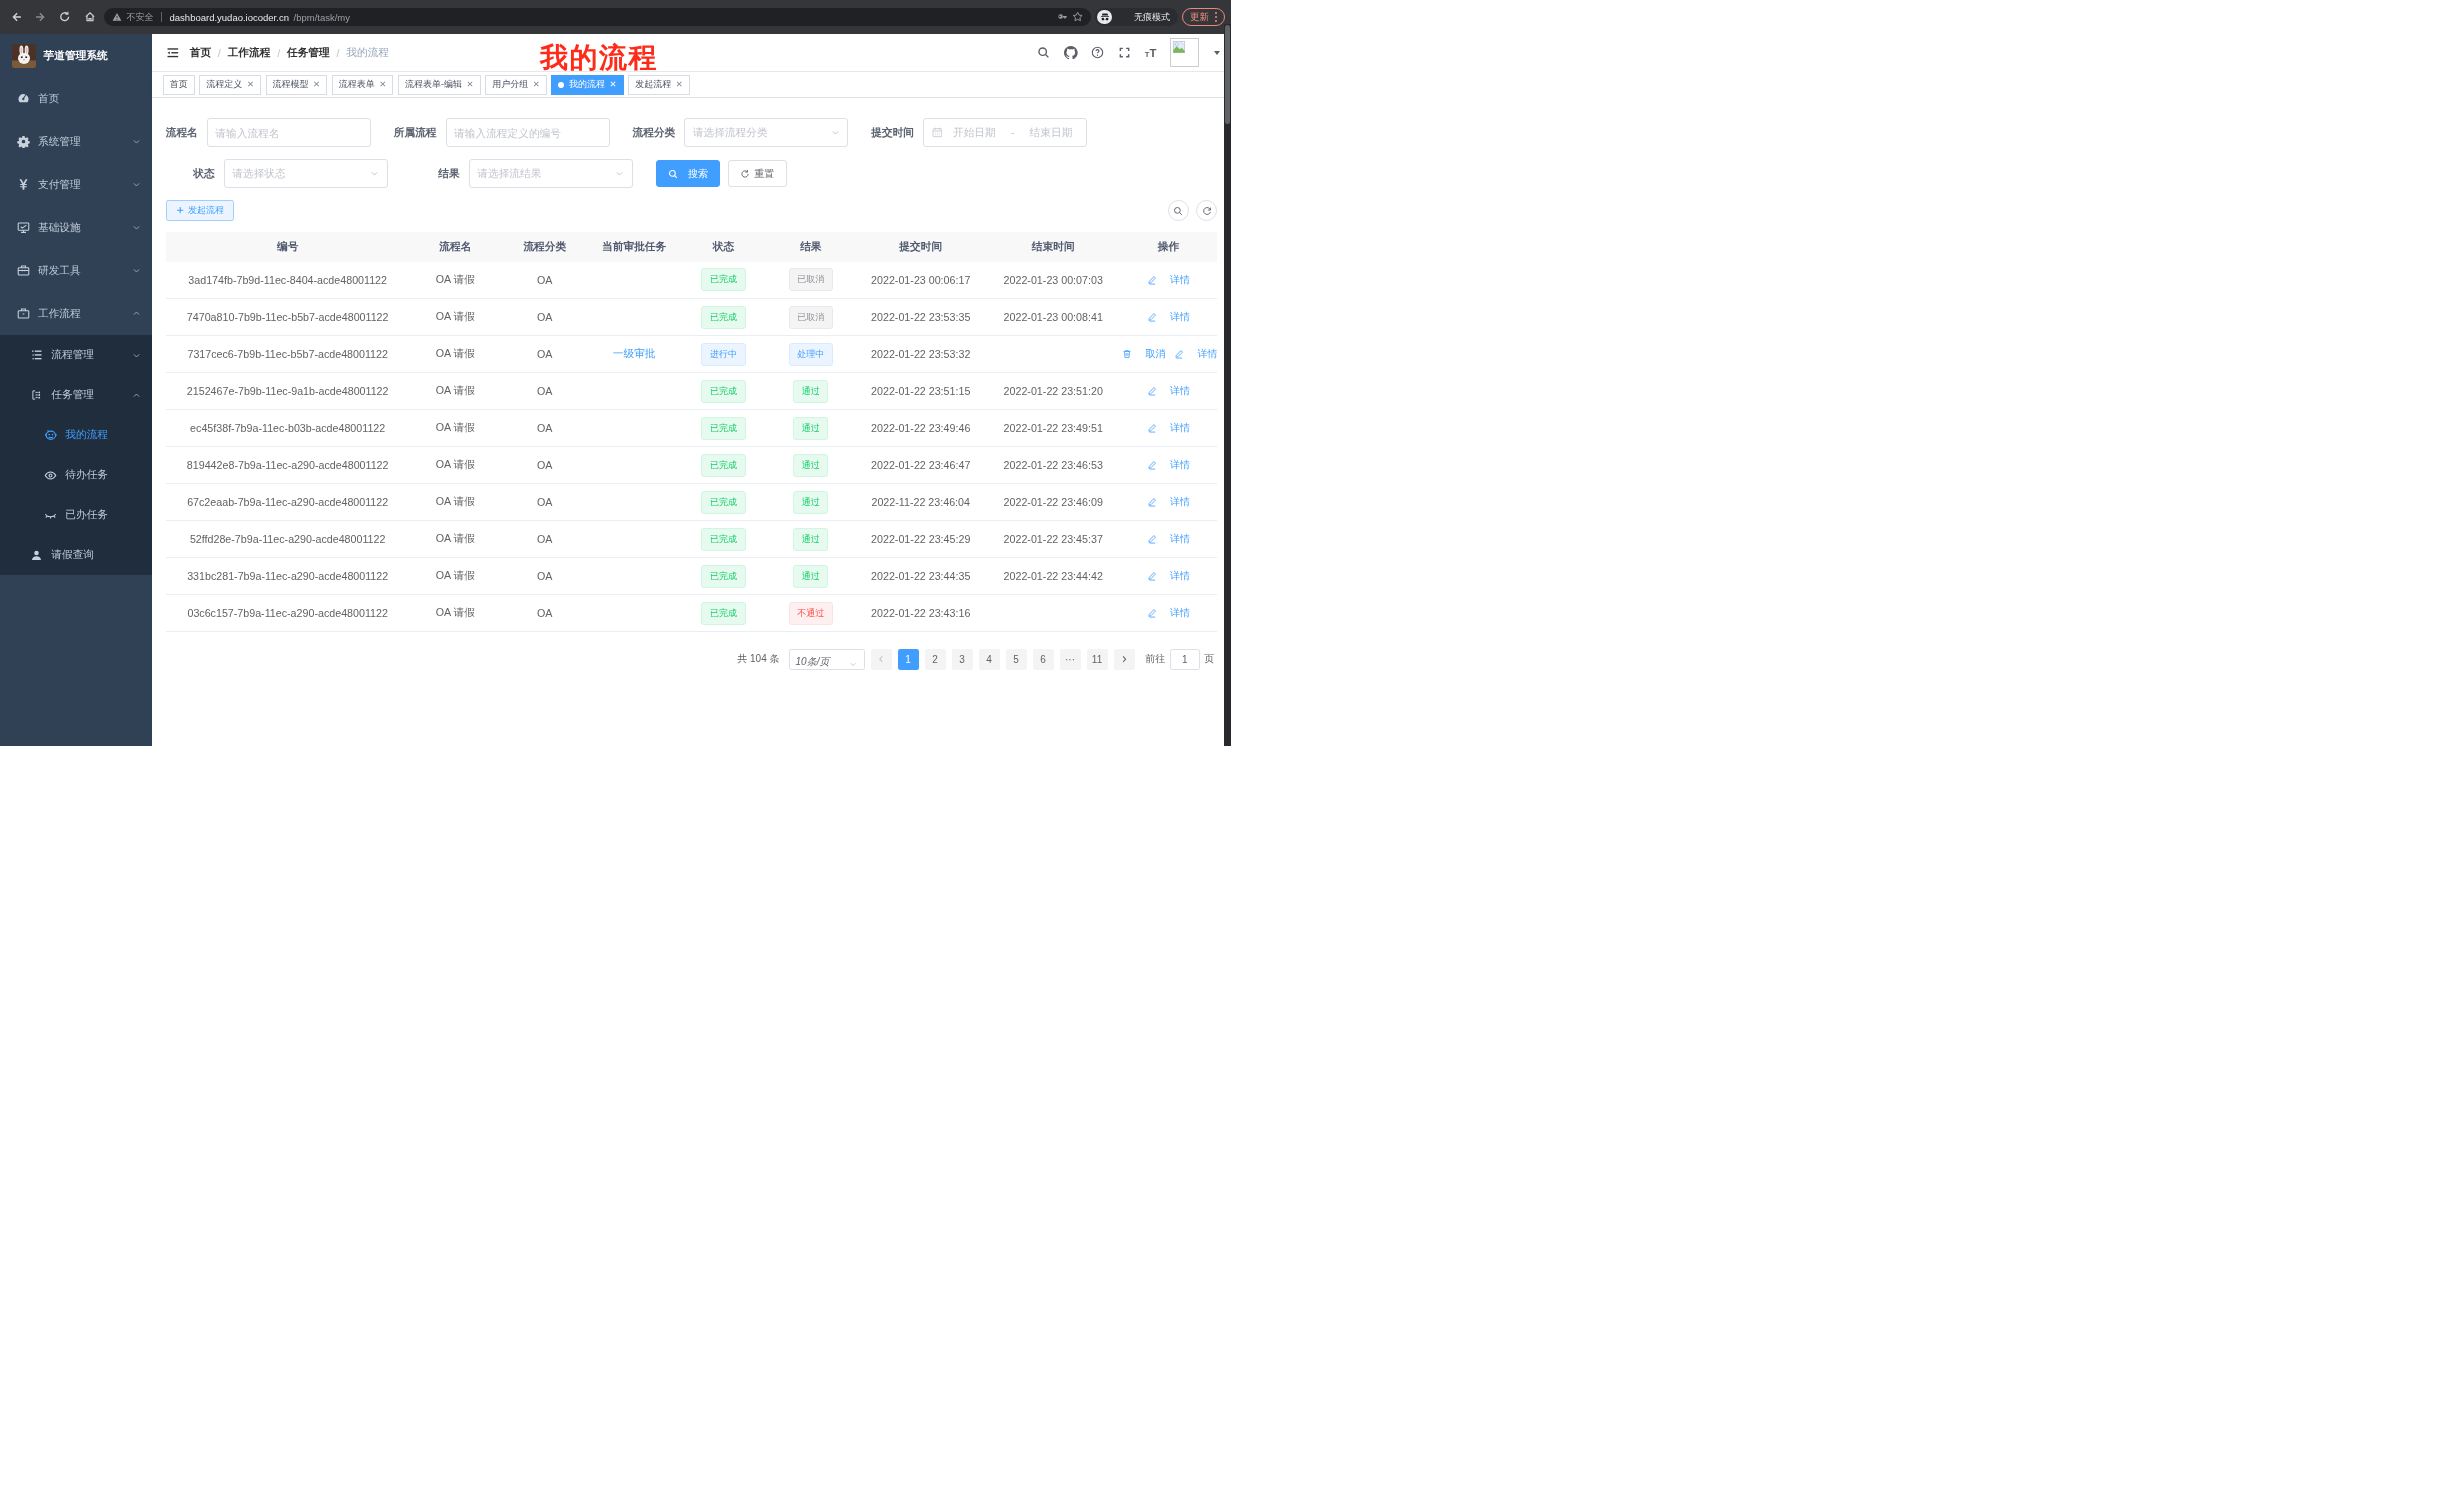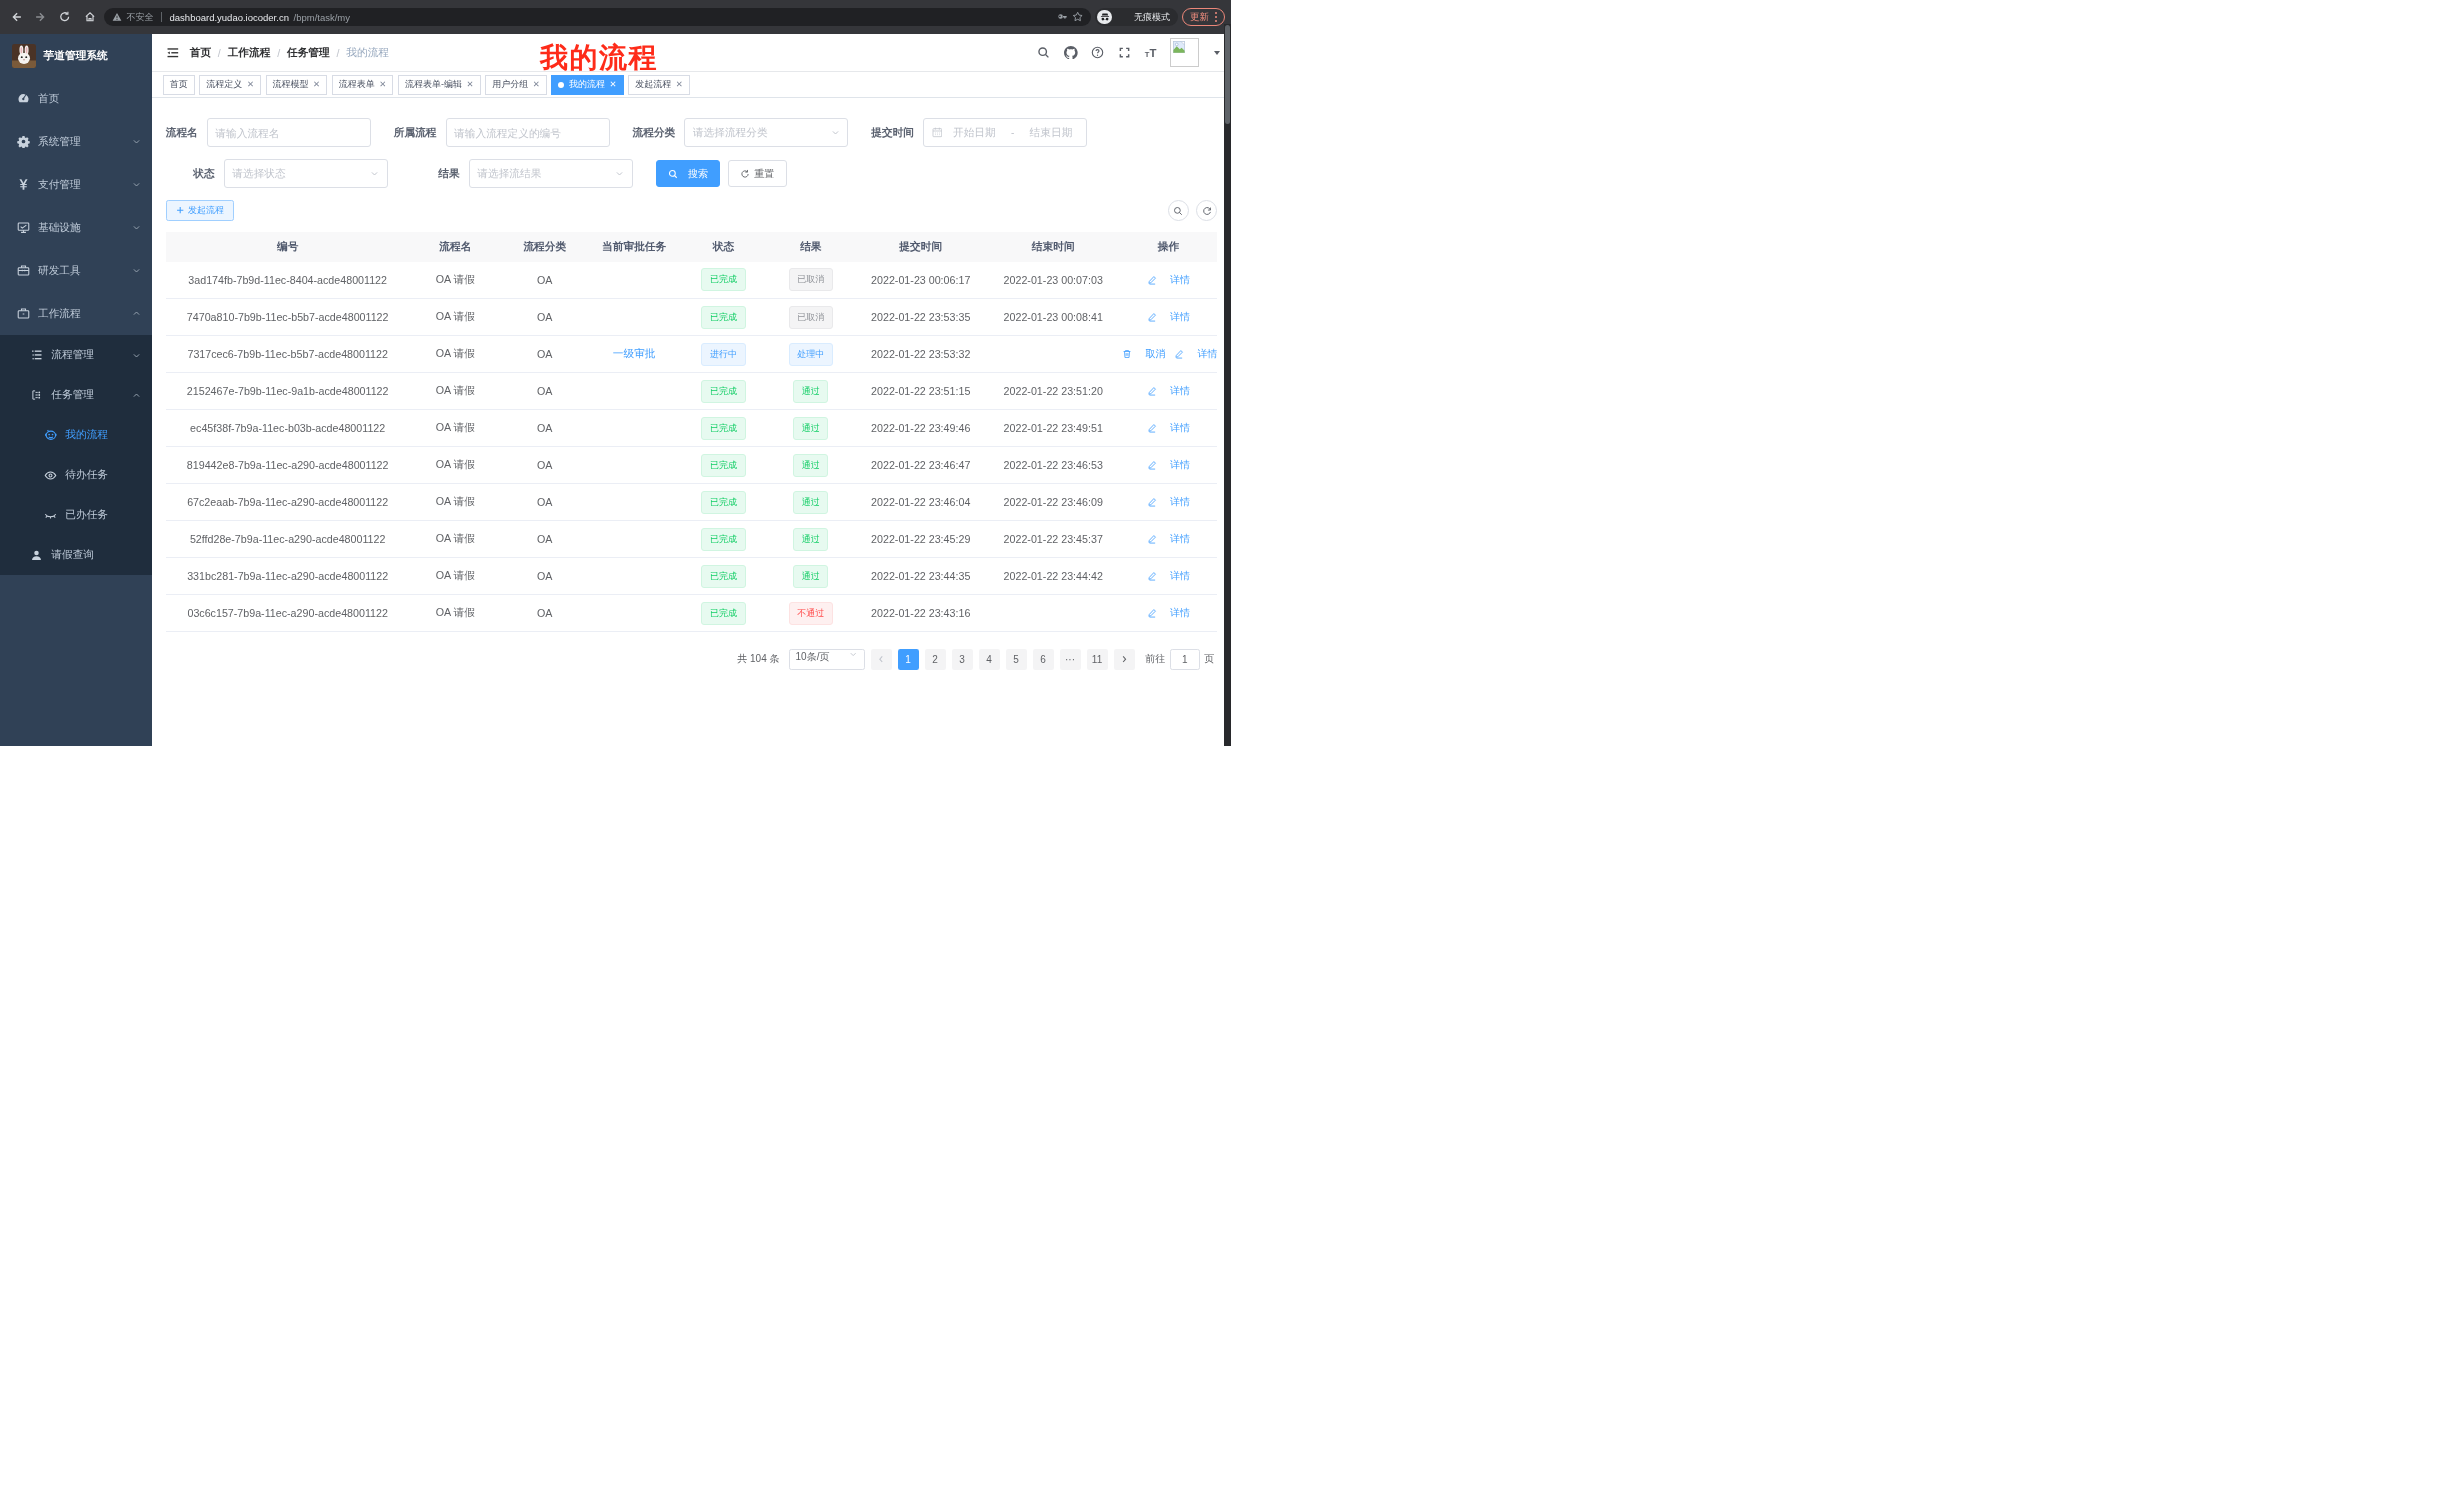--- a/index.html
+++ b/index.html
@@ -93,21 +93,21 @@
   .badge.info{background:#f4f4f5;border-color:#e9e9eb;color:#909399;}
   .badge.primary{background:#ecf5ff;border-color:#d9ecff;color:#409eff;}
   .badge.danger{background:#fef0f0;border-color:#fde2e2;color:#ff4949;}
   .link{color:#409eff;font-size:10px;cursor:pointer;display:inline-flex;align-items:center;gap:13px;white-space:nowrap;}
   .task-link{color:#409eff;cursor:pointer;}
   .ops{display:inline-flex;gap:9px;}
 
   
   .pager{display:flex;align-items:center;justify-content:flex-end;gap:6px;margin:16.7px 3px 0 0;font-size:10px;color:#606266;}
   .pg-total{margin-right:3px;}
-  .pg-size{width:76px;height:21px;border:0.8px solid #dcdfe6;border-radius:2.3px;display:flex;align-items:flex-start;justify-content:space-between;padding:0 6px;color:#606266;cursor:pointer;background:#fff;}
+  .pg-size{width:76px;height:21px;border:0.8px solid #dcdfe6;border-radius:2.3px;display:flex;align-items:flex-end;justify-content:space-between;padding:0 6px;color:#606266;cursor:pointer;background:#fff;font-style:italic;}
   .pg-size .sel-chev{color:#c0c4cc;display:flex;}
   .pg-btn{min-width:21px;height:21px;border-radius:2.3px;background:#f4f4f5;color:#606266;display:flex;align-items:center;justify-content:center;font-size:10px;cursor:pointer;padding:0 3px;}
   .pg-btn.disabled{color:#c0c4cc;}
   .pg-btn.active{background:#409eff;color:#fff;}
   .pg-goto{display:flex;align-items:center;gap:4.6px;margin-left:4.6px;}
   .pg-input{width:30px;height:21px;border:0.8px solid #dcdfe6;border-radius:2.3px;text-align:center;font-size:10px;color:#606266;outline:none;font-family:inherit;}
 
   
   .page-scrollbar{position:absolute;right:0;top:23.6px;bottom:0;width:6.8px;background:#28292c;z-index:60;}
   .page-scrollbar .thumb{position:absolute;top:1.5px;left:0.8px;width:5.3px;height:99px;border-radius:3px;background:#5f6368;}
@@ -684,21 +684,21 @@
                   </span>
                 </span></td>
             </tr>
             <tr>
               <td>67c2eaab-7b9a-11ec-a290-acde48001122</td>
               <td>OA 请假</td>
               <td>OA</td>
               <td></td>
               <td><span class="badge success">已完成</span></td>
               <td><span class="badge success">通过</span></td>
-              <td>2022-01-22 23:46:04</td>
+              <td>2022-11-22 23:46:04</td>
               <td>2022-01-22 23:46:09</td>
               <td><span class="ops">
                   <span class="link">
                     <svg width="10" height="10" viewBox="0 0 16 16" fill="none" stroke="currentColor" stroke-width="1.3">
                       <path d="M11 2.5l2.5 2.5L6 12.5l-3 .8.7-3.1L11 2.5z"></path>
                       <path d="M4 14.5h9"></path>
                     </svg>
                     <span>详情</span>
                   </span>
                 </span></td>

